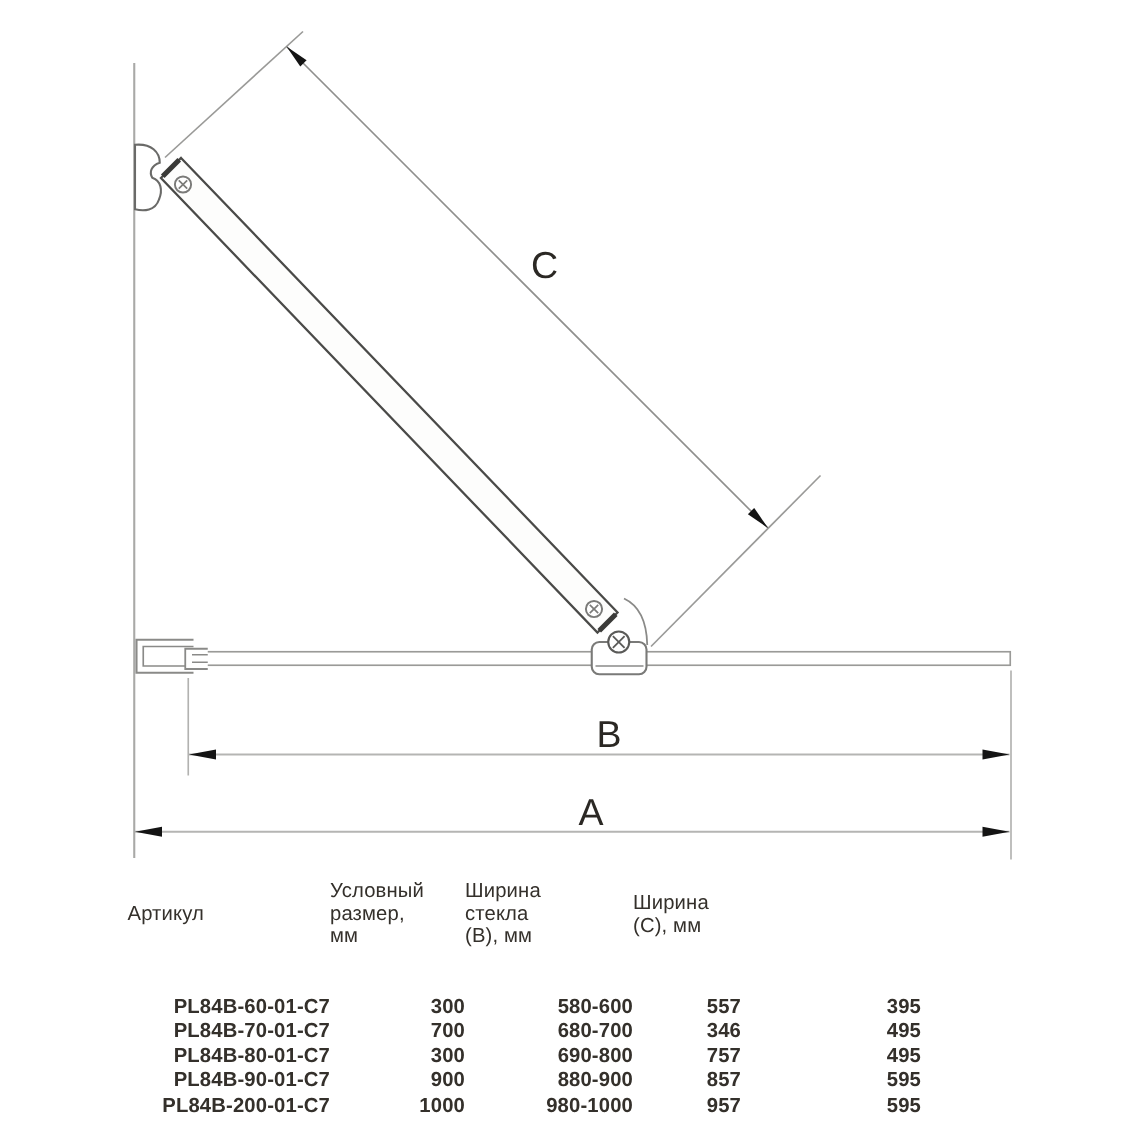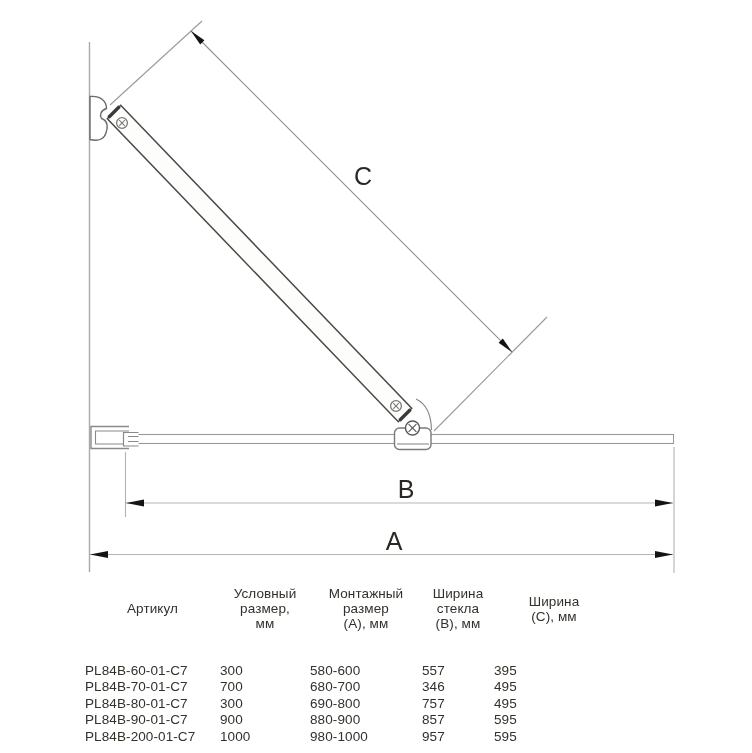--- a/index.html
+++ b/index.html
@@ -6,23 +6,23 @@
   body{width:752px;height:753px;position:relative;background:#ffffff;overflow:hidden;
        font-family:"Liberation Sans",sans-serif;}
   .stage{position:absolute;left:0;top:0;width:752px;height:753px;}
   svg{position:absolute;left:0;top:0;}
   svg text{font-family:"Liberation Sans",sans-serif;}
 
   .spec-table{position:absolute;left:85px;top:584px;width:530px;color:#34302b;
               font-size:13.5px;}
   .thead,.trow{display:grid;grid-template-columns:135px 90px 112px 72px 120px;}
   .thead{height:49px;align-items:center;margin-bottom:30px;}
-  .th{text-align:center;white-space:pre-line;line-height:15px;letter-spacing:.1px;}
+  .th{text-align:left;white-space:pre-line;line-height:15px;letter-spacing:.1px;}
   .trow{height:16.4px;align-items:center;}
-  .td{text-align:left;line-height:16.4px;letter-spacing:.1px;}
+  .td{text-align:right;line-height:16.4px;letter-spacing:.1px;font-weight:bold;}
 </style>
 </head>
 <body>
 
 <div class="stage">
 
   <svg width="752" height="580" viewBox="0 0 752 580">
 
     <line x1="89.5" y1="42" x2="89.5" y2="572" stroke="#a9a9a7" stroke-width="1.4"></line>
 
@@ -86,23 +86,20 @@
     <text x="406" y="498" font-size="25" fill="#2b2824" text-anchor="middle">B</text>
     <text x="394" y="550" font-size="25" fill="#2b2824" text-anchor="middle">A</text>
   </svg>
 
   <div class="spec-table">
     <div class="thead">
       <div class="th">Артикул</div>
       <div class="th">Условный
 размер,
 мм</div>
-      <div class="th">Монтажный
-размер
-(A), мм</div>
       <div class="th">Ширина
 стекла
 (B), мм</div>
       <div class="th">Ширина
 (C), мм</div>
     </div>
 
     <div class="trow">
       <div class="td">PL84B-60-01-C7</div>
       <div class="td">300</div>

